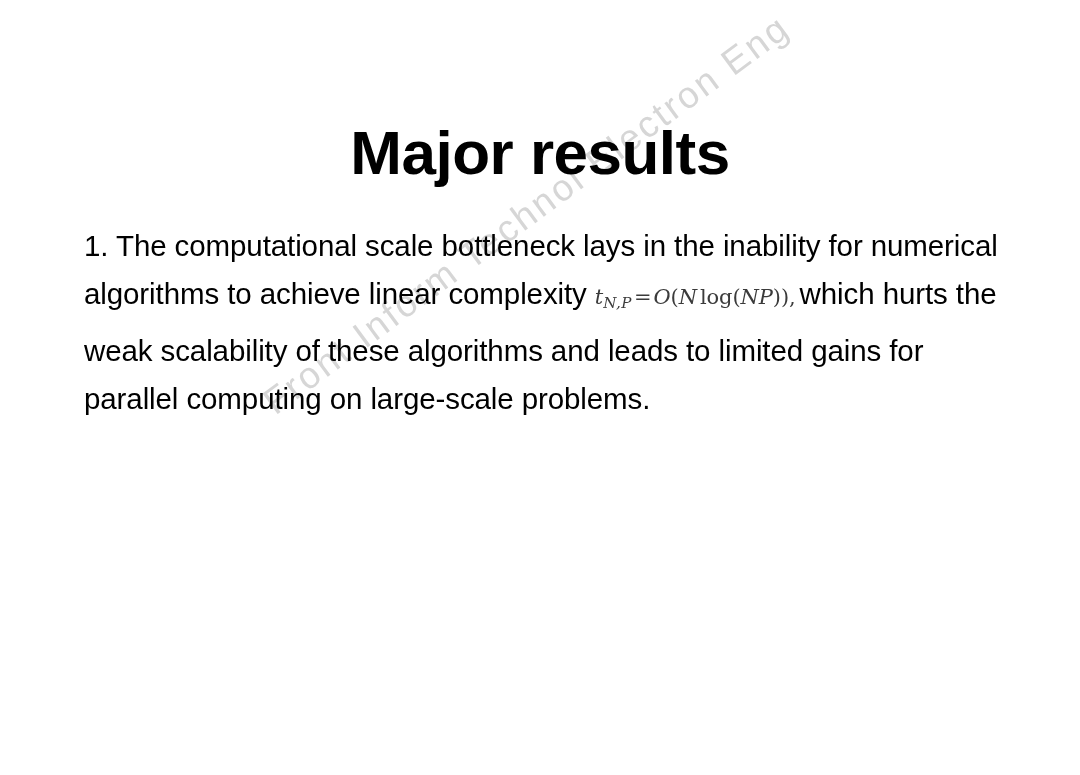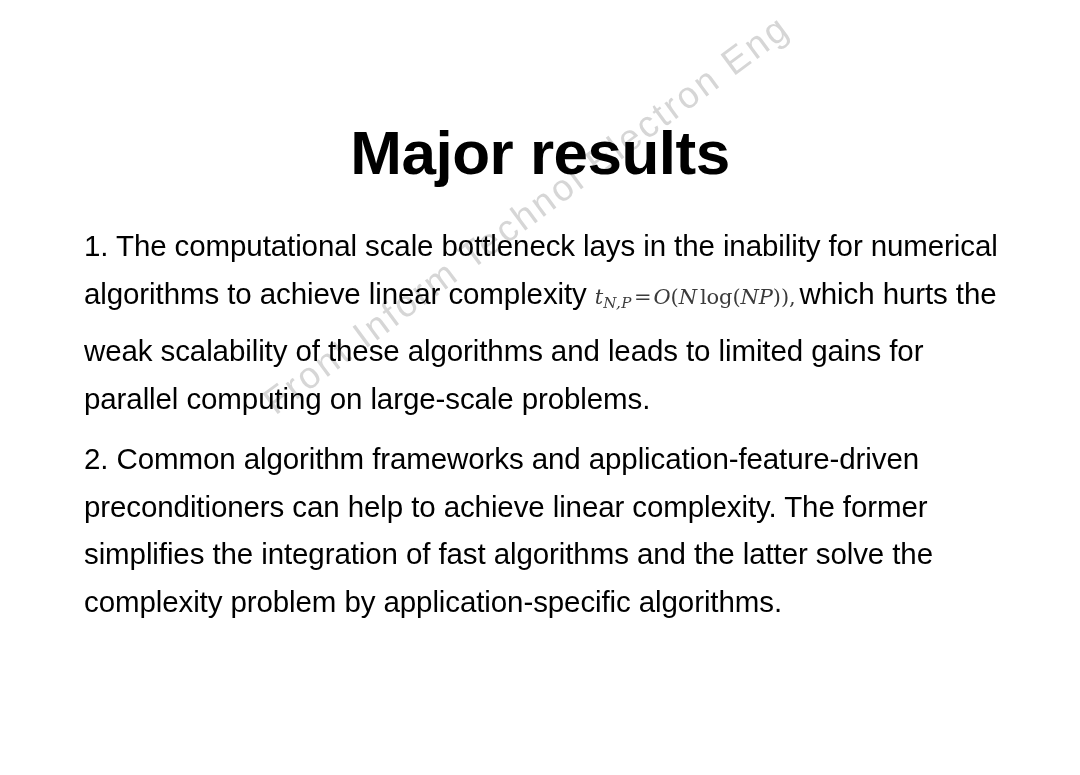--- a/index.html
+++ b/index.html
@@ -101,16 +101,15 @@
 <div id="slide">
 
   <div id="watermark">Front Inform Technol Electron Eng</div>
 
   <h1 id="title">Major results</h1>
 
   <div id="body">
 
     <p class="para" id="para-1"><span>1. The computational scale bottleneck lays in the inability for numerical algorithms to achieve linear complexity </span><span class="math"><span class="v">t</span><span class="sub">N,P</span><span class="op">=</span><span class="v">O</span><span>(</span><span class="v">N</span><span class="fn">log</span><span>(</span><span class="v">NP</span><span>)</span><span>)</span><span>,</span></span><span>which hurts the weak scalability of these algorithms and leads to limited gains for parallel computing on large-scale problems.</span></p>
 
-    <p class="para" id="para-2">2. Common algorithm frameworks and application-feature-driven preconditioners can help to achieve linear complexity. The former simplifies the integration of fast algorithms and the latter solve the complexity problem by application-specific algorithms.</p>
 
   </div>
 </div>
 
 </body></html>

